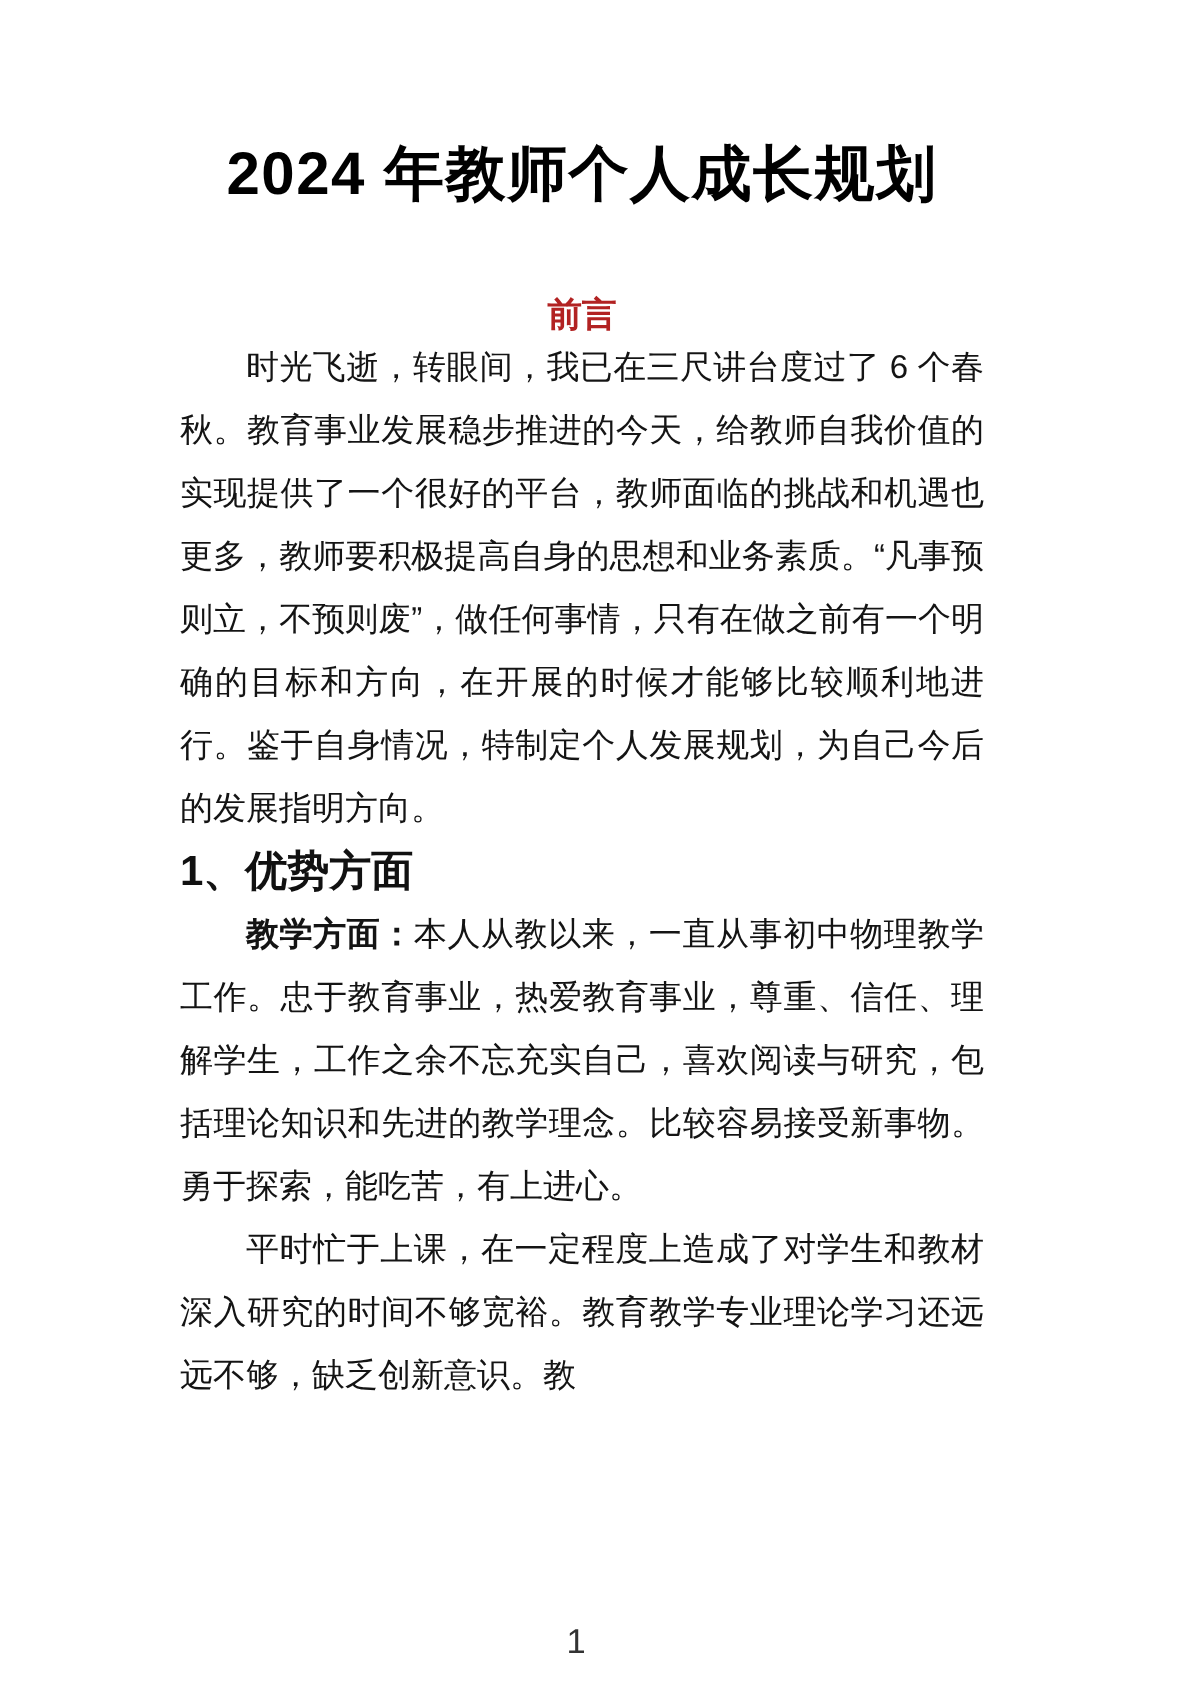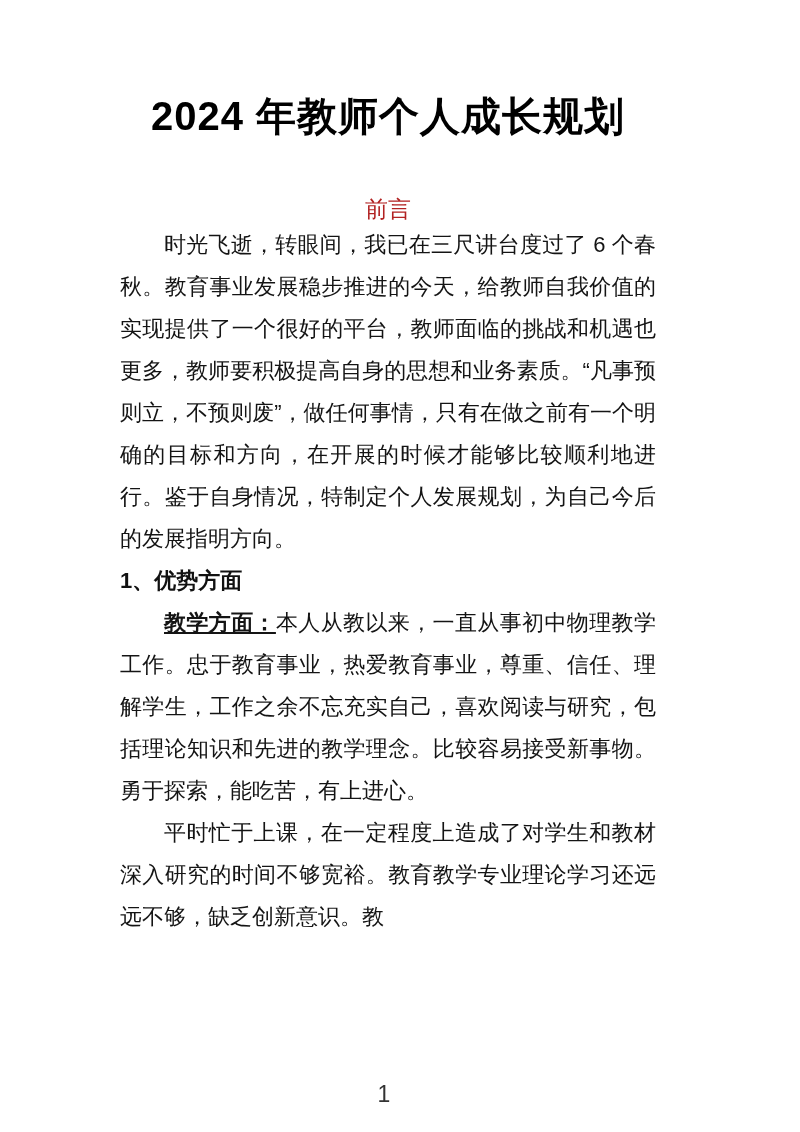--- a/index.html
+++ b/index.html
@@ -27,21 +27,21 @@
     line-height: 48px;
     font-weight: 700;
     text-align: center;
     color: #000000;
     letter-spacing: 1px;
     margin: 0;
   }
   .preface-heading {
     font-size: 23px;
     line-height: 30px;
-    font-weight: 400;
+    font-weight: 700;
     text-align: center;
     color: #B22222;
     margin: 54px 0 0 0;
   }
   .body-text {
     font-size: 22px;
     line-height: 42px;
     text-align: justify;
     color: #141414;
     margin: 0;
@@ -52,29 +52,28 @@
   p.body-text.first {
   }
   .heading-red {
     font-size: 22px;
     line-height: 42px;
     font-weight: 700;
     color: #B22222;
     margin: 2px 0 0 0;
   }
   .heading-black {
-    font-size: 22px;
+    font-size: 28px;
     line-height: 42px;
     font-weight: 700;
     color: #111111;
     margin: 0;
   }
   .lead {
     font-weight: 700;
-    text-decoration: underline;
   }
   .page-number {
     position: absolute;
     left: 0;
     right: 0;
     bottom: 24px;
     text-align: center;
     font-size: 23px;
     color: #333333;
   }

